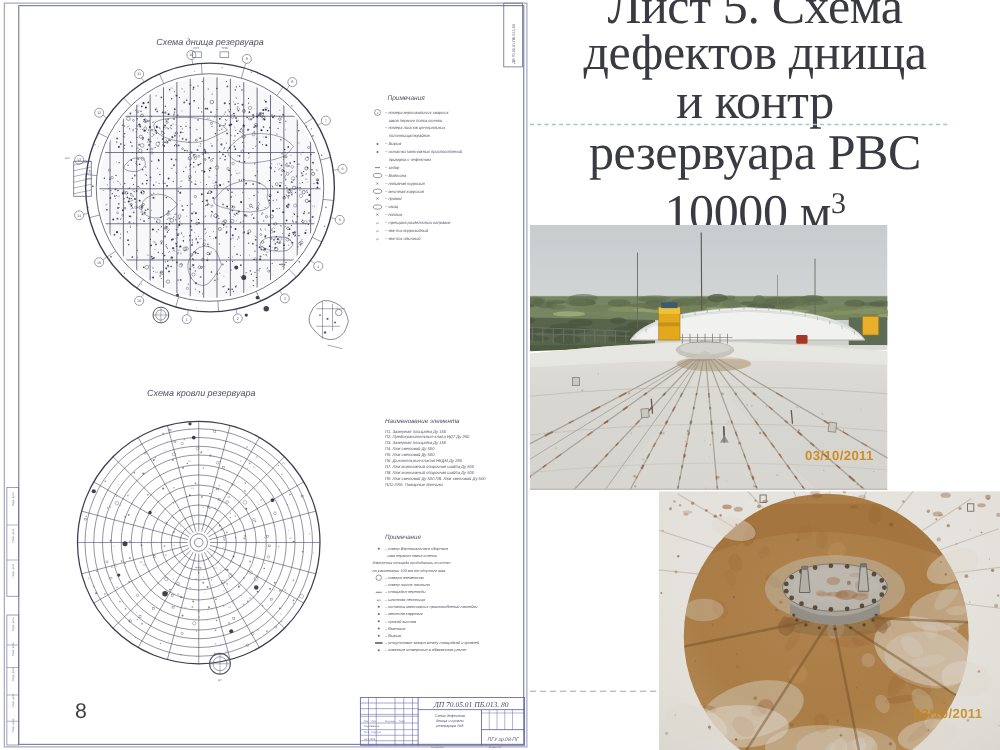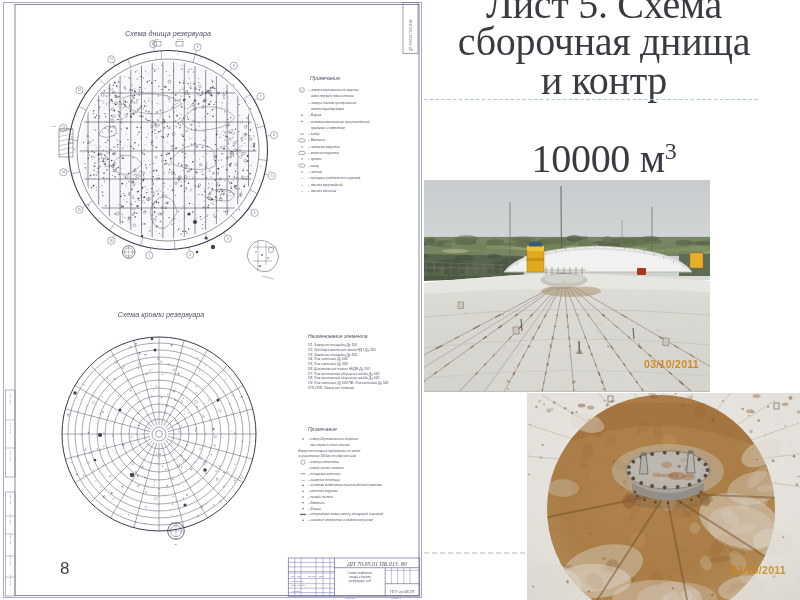--- a/index.html
+++ b/index.html
@@ -1797,23 +1797,24 @@
       <text x="291.0" y="586.3" font-size="1.9" fill="#4a4a70" text-anchor="start" font-style="normal" font-family="Liberation Sans, sans-serif" opacity="0.8">Пров.</text>
       <text x="297.0" y="586.3" font-size="1.9" fill="#4a4a70" text-anchor="start" font-style="normal" font-family="Liberation Sans, sans-serif" opacity="0.8">Сидоров</text>
       <text x="291.0" y="591.9" font-size="1.9" fill="#4a4a70" text-anchor="start" font-style="normal" font-family="Liberation Sans, sans-serif" opacity="0.8">Н.контр.</text>
       <text x="297.0" y="591.9" font-size="1.9" fill="#4a4a70" text-anchor="start" font-style="normal" font-family="Liberation Sans, sans-serif" opacity="0.8">Утв.</text>
       <text x="350.0" y="598.8" font-size="2.0" fill="#4a4a70" text-anchor="middle" font-style="normal" font-family="Liberation Sans, sans-serif" opacity="0.7">Копировал</text>
       <text x="396.0" y="598.8" font-size="2.0" fill="#4a4a70" text-anchor="middle" font-style="normal" font-family="Liberation Sans, sans-serif" opacity="0.7">Формат  А1</text>
       <line x1="424" y1="553" x2="527" y2="553" stroke="#9a9aa8" stroke-width="0.8" stroke-dasharray="5,3" opacity="0.9"></line>
     </svg>
 
 <div class="tl" style="top:-15px">Лист 5. Схема</div>
-<div class="tl" style="top:22px">сборочная днища</div>
+<div class="tl" style="top:22px">дефектов днища</div>
 <div class="tl" style="top:60.5px">и контр</div>
-<div class="tl" style="top:131px">10000 м<span style="font-size:24px;vertical-align:13px">3</span></div>
+<div class="tl" style="top:102px">резервуара РВС</div>
+<div class="tl" style="top:143px">10000 м<span style="font-size:24px;vertical-align:13px">3</span></div>
 
 <svg width="340" height="6" viewBox="0 0 340 6" style="position:absolute;left:424px;top:97px" xmlns="http://www.w3.org/2000/svg">
       <line x1="0" y1="2.5" x2="336" y2="2.5" stroke="#a8c3d5" stroke-width="1.2" stroke-dasharray="3.2,2.6"></line>
     </svg>
 
 <div class="pagenum">8</div>
 
 <svg width="286" height="212" viewBox="0 0 286 212" style="position:absolute;left:424px;top:180px" xmlns="http://www.w3.org/2000/svg">
       <defs>
         <linearGradient id="sky" x1="0" y1="0" x2="0" y2="1">

